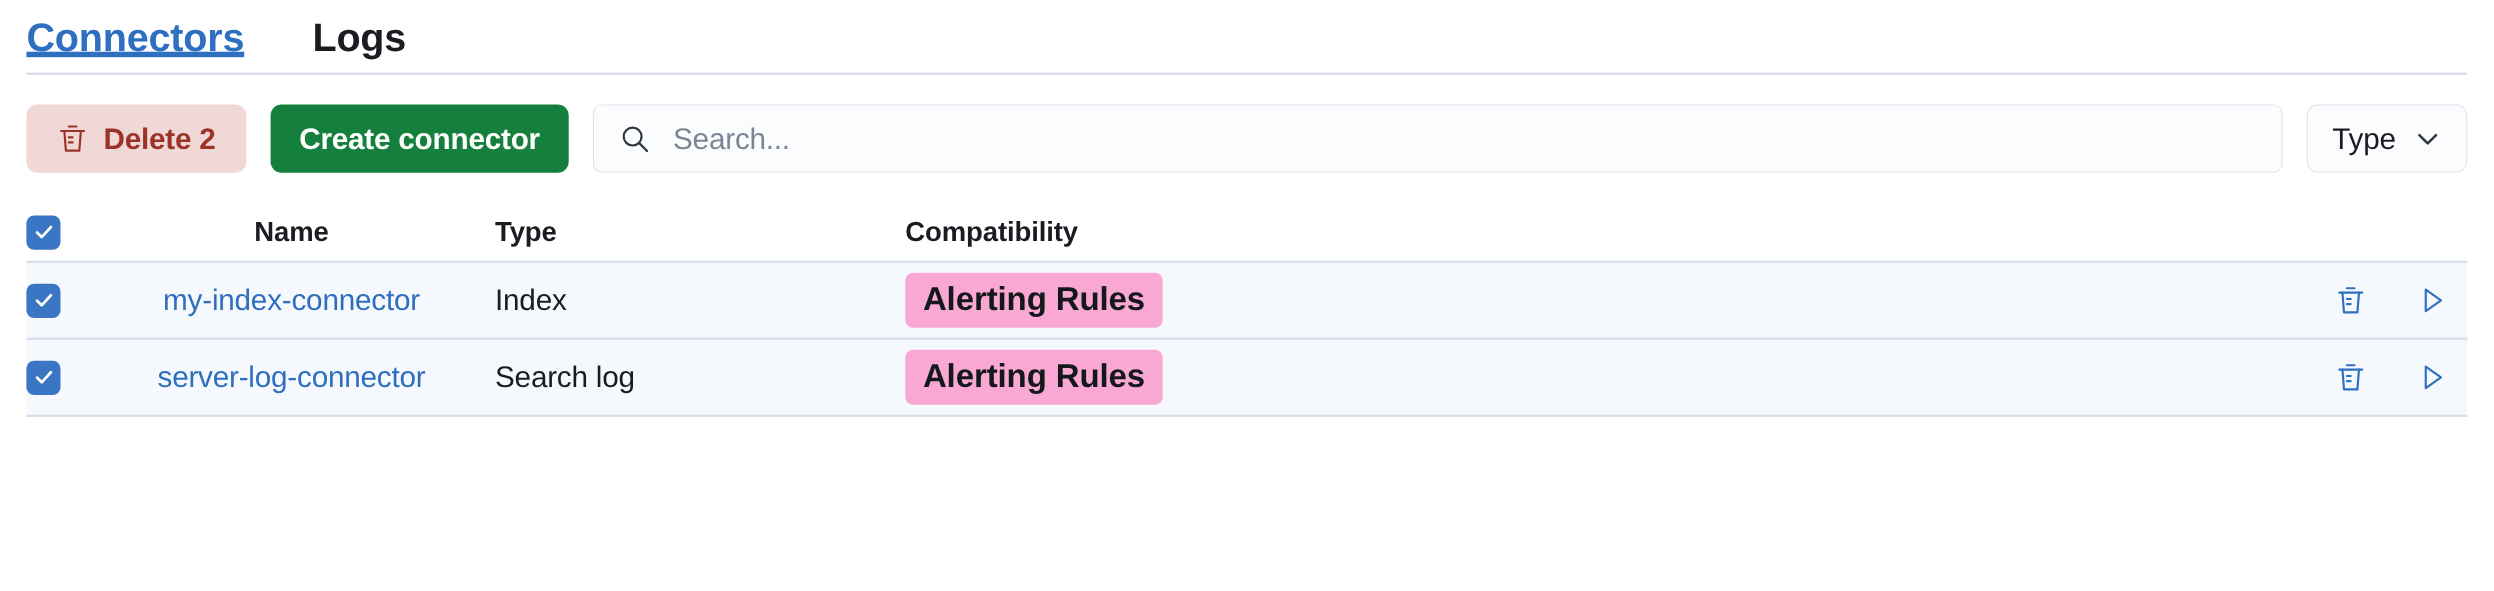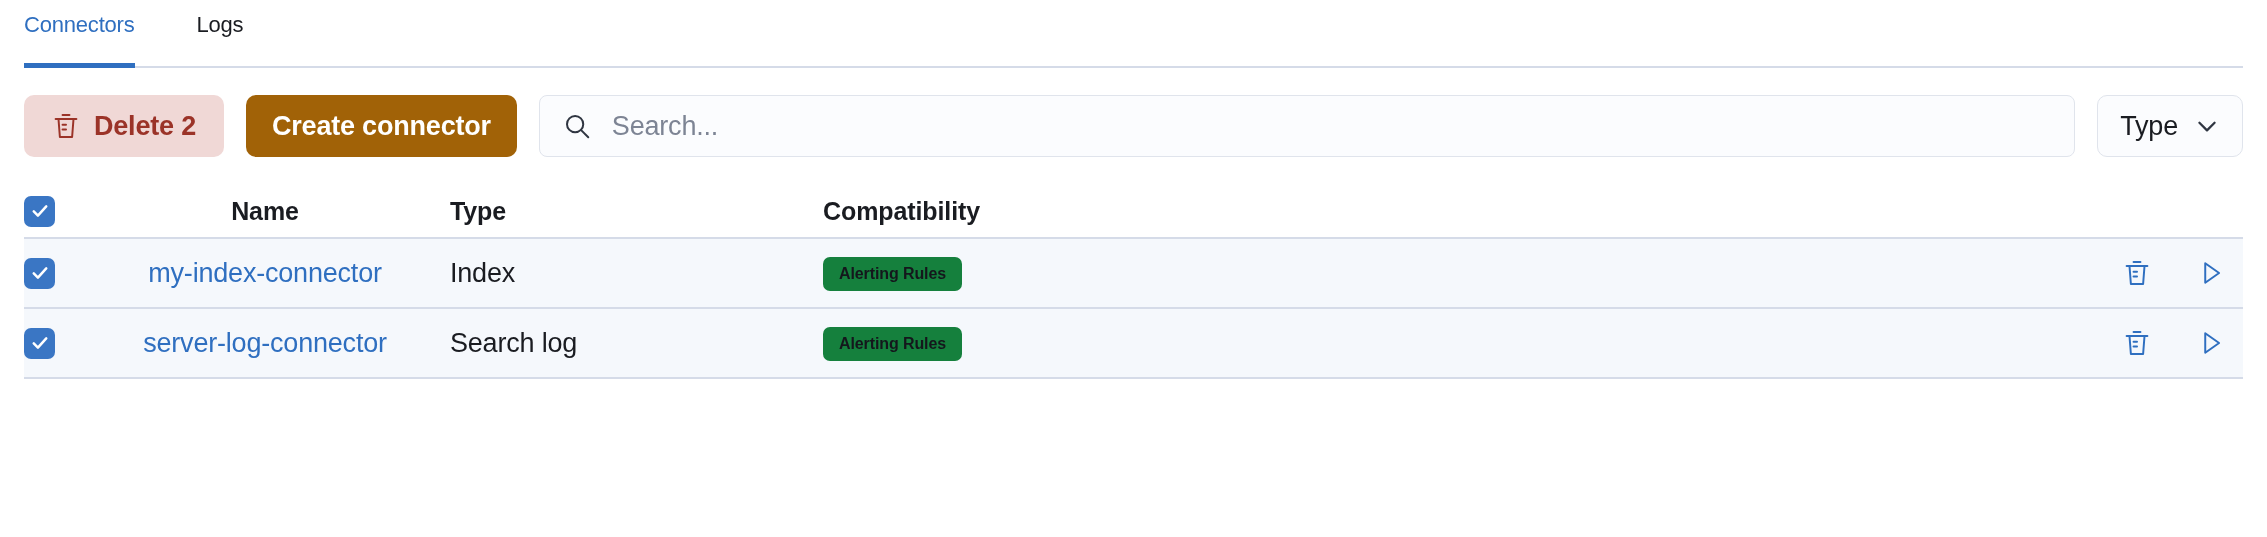--- a/index.html
+++ b/index.html
@@ -31,27 +31,27 @@
     left: 24px;
     right: 24px;
     bottom: 0;
     height: 2px;
     background: #d5dbe8;
   }
   .tab {
     position: relative;
     padding: 12px 24px 0 0;
     margin-right: 38px;
-    font-size: 22px;
-    font-weight: normal;
+    font-size: 36px;
+    font-weight: bold;
     letter-spacing: -0.2px;
     line-height: 1.2;
     color: #1a1c21;
     cursor: pointer;
-    height: 68px;
+    height: 52px;
     box-sizing: border-box;
   }
   .tab .tab-label { display: inline-block; }
   .tab.active { color: #2f6fc0; }
   .tab.active::after {
     content: "";
     position: absolute;
     left: 0;
     right: 24px;
     bottom: 0;
@@ -85,21 +85,21 @@
     white-space: nowrap;
   }
   .btn-delete {
     background: #f0d8d6;
     color: #9b3328;
     padding: 0 28px;
     gap: 14px;
   }
   .btn-delete svg { display: block; }
   .btn-create {
-    background: #a16207;
+    background: #15803d;
     color: #ffffff;
     padding: 0 26px;
   }
 
   .search-wrap {
     flex: 1;
     height: 62px;
     background: #fbfcfe;
     border: 1px solid #e0e4ec;
     border-radius: 8px;
@@ -186,23 +186,23 @@
     flex: 0 0 auto;
   }
   .checkbox svg { display: block; }
 
   .link {
     color: #2f6fc0;
     cursor: pointer;
   }
   .badge {
     display: inline-block;
-    background: #15803d;
+    background: #f9a8d4;
     color: #14171c;
-    font-size: 16px;
+    font-size: 30px;
     font-weight: bold;
     letter-spacing: -0.1px;
     border-radius: 7px;
     padding: 8px 16px;
   }
   .icon-btn {
     cursor: pointer;
     display: flex;
     align-items: center;
     justify-content: center;

